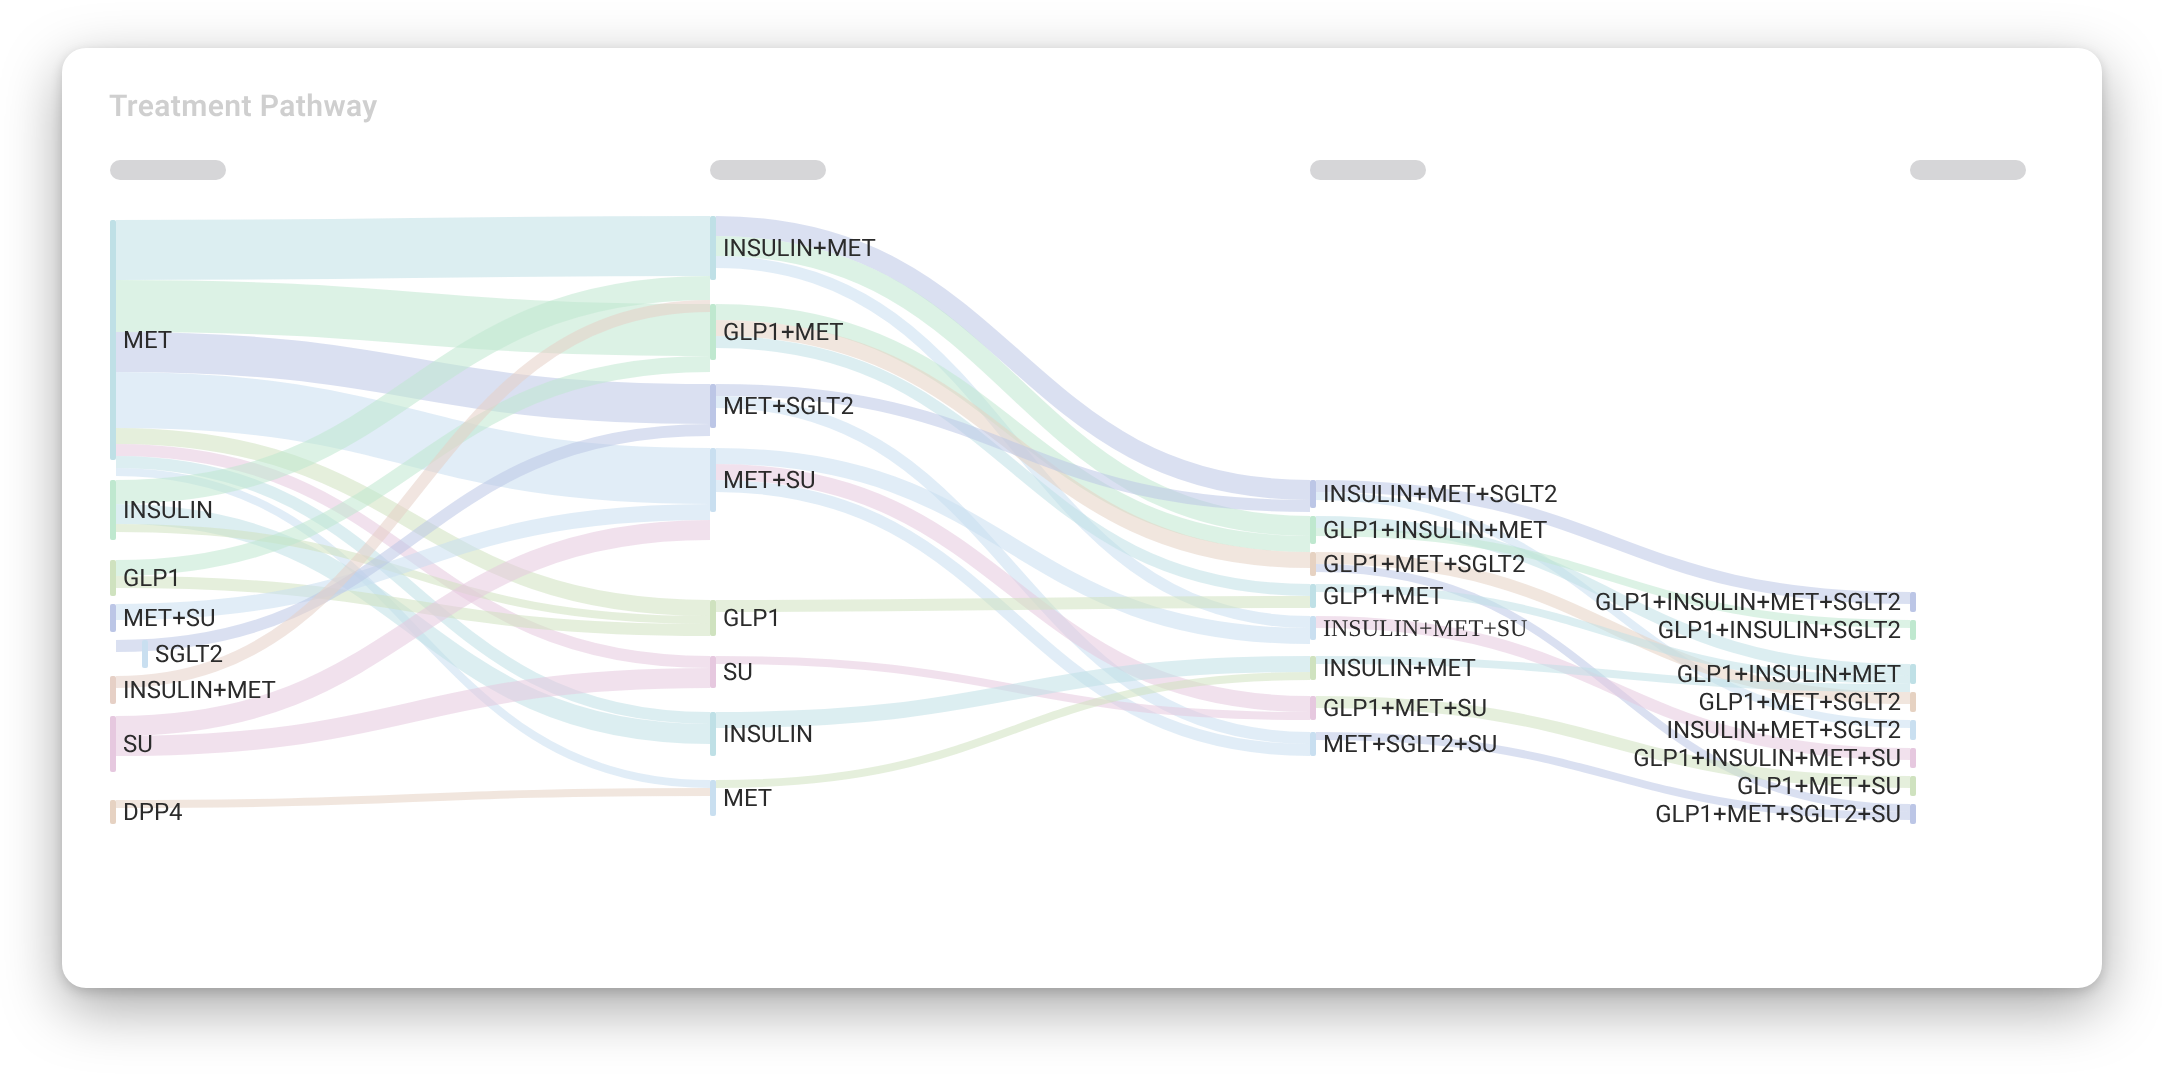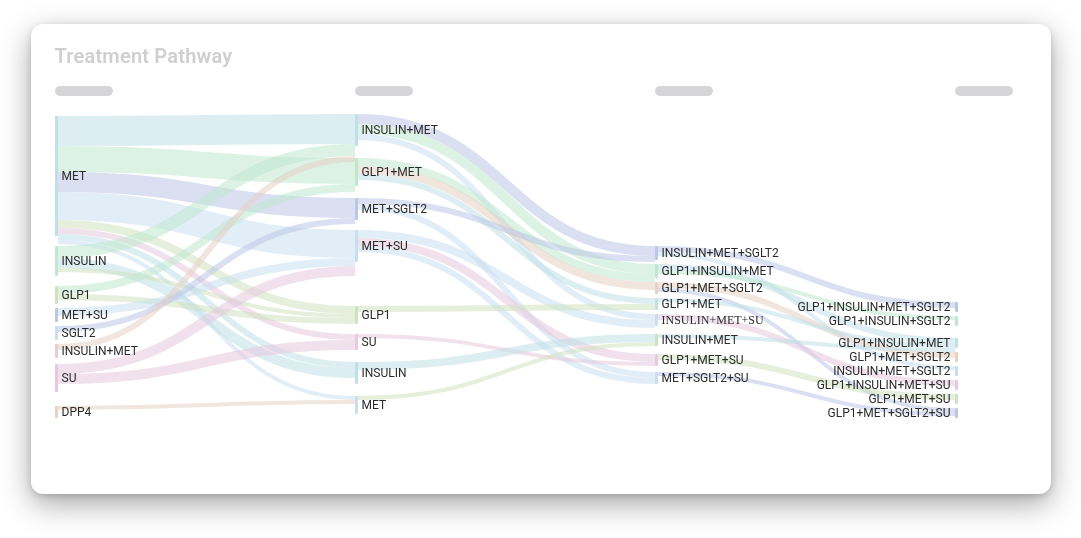--- a/index.html
+++ b/index.html
@@ -23,21 +23,21 @@
     height: 470px;
     background: #fff;
     border-radius: 12px;
     box-shadow: 0 10px 30px rgba(0,0,0,0.35), 0 2px 6px rgba(0,0,0,0.15);
     position: relative;
     overflow: hidden;
     padding: 20px 24px 0 24px;
     box-sizing: border-box;
   }
   .title {
-    font-size: 20px;
+    font-size: 15px;
     font-weight: 600;
     color: #cfcfcf;
     margin-bottom: 18px;
     letter-spacing: 0.2px;
   }
   .col-headers {
     position: relative;
     height: 14px;
     margin-bottom: 6px;
   }
@@ -147,21 +147,21 @@
           <span>INSULIN</span>
         </div>
         <div class="node " style="top: 180px; height: 18px; left: 0px;">
           <span class="bar" style="height: 18px; background: rgb(207, 226, 191);"></span>
           <span>GLP1</span>
         </div>
         <div class="node " style="top: 202px; height: 14px; left: 0px;">
           <span class="bar" style="height: 14px; background: rgb(188, 198, 230);"></span>
           <span>MET+SU</span>
         </div>
-        <div class="node " style="top: 220px; height: 14px; left: 0px;">
+        <div class="node " style="top: 220px; height: 14px; left: 16px;">
           <span class="bar" style="height: 14px; background: rgb(201, 223, 240);"></span>
           <span>SGLT2</span>
         </div>
         <div class="node " style="top: 238px; height: 14px; left: 0px;">
           <span class="bar" style="height: 14px; background: rgb(230, 208, 198);"></span>
           <span>INSULIN+MET</span>
         </div>
         <div class="node " style="top: 258px; height: 28px; left: 0px;">
           <span class="bar" style="height: 28px; background: rgb(230, 200, 223);"></span>
           <span>SU</span>

